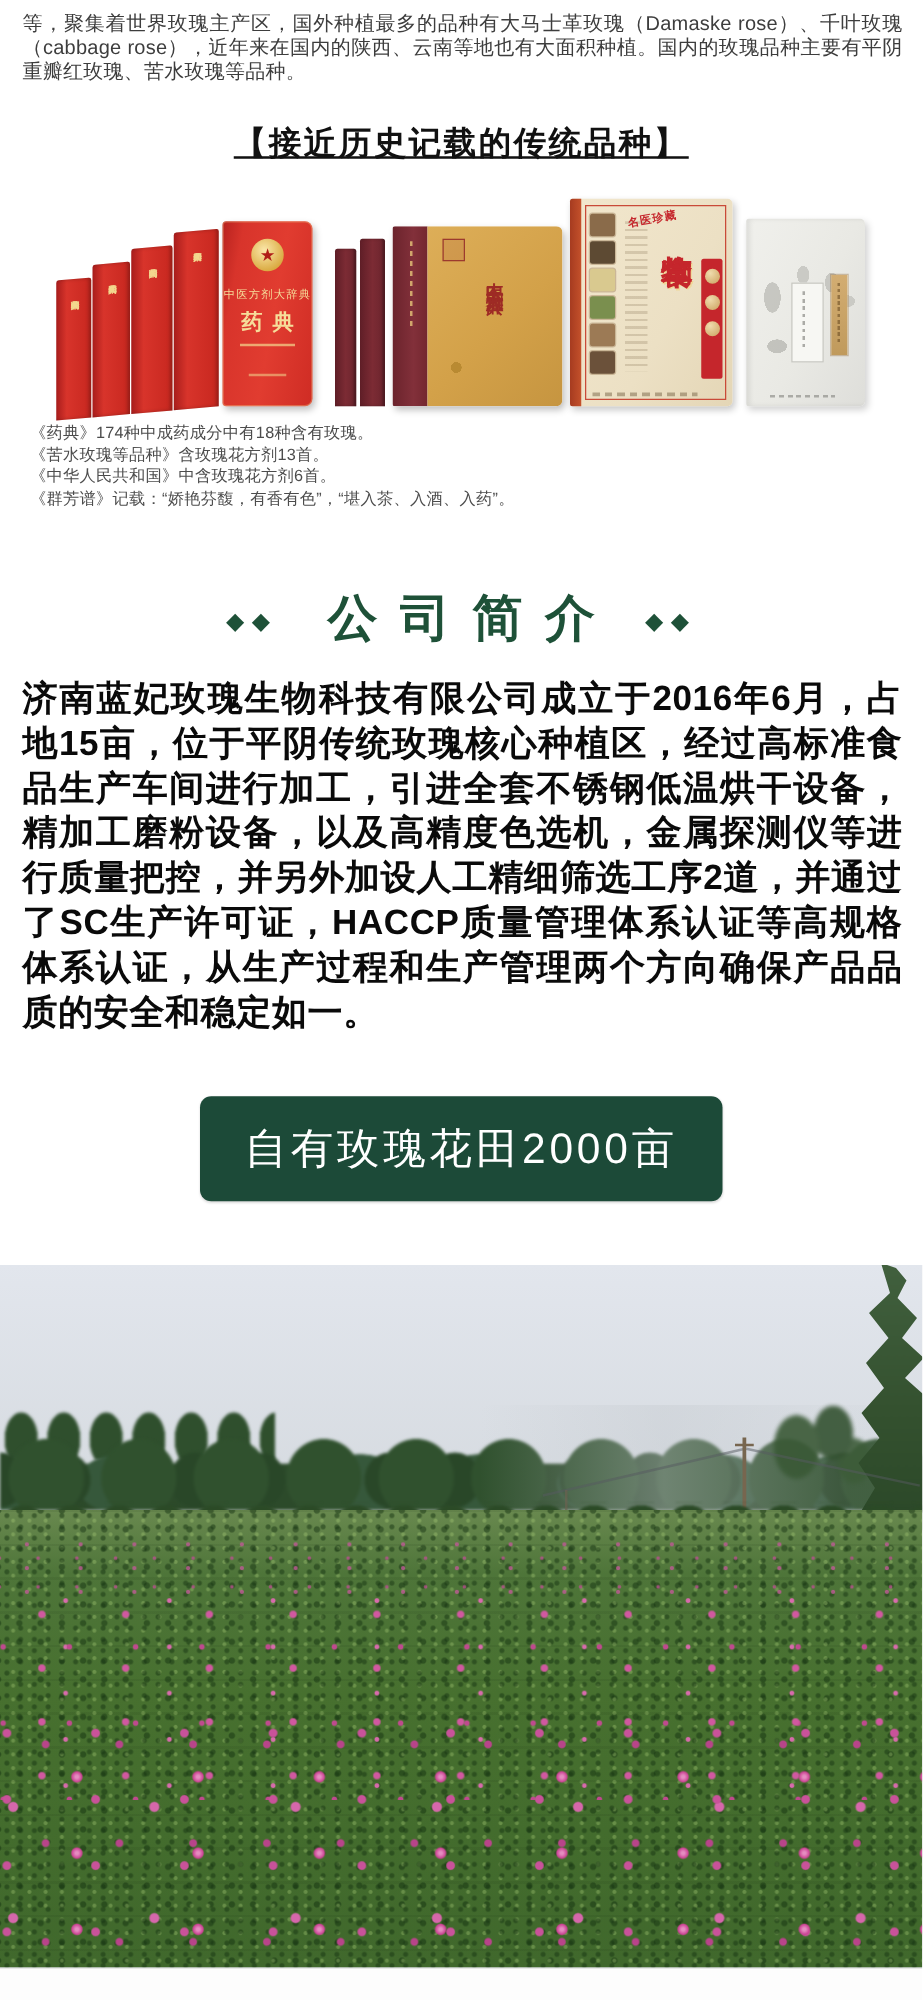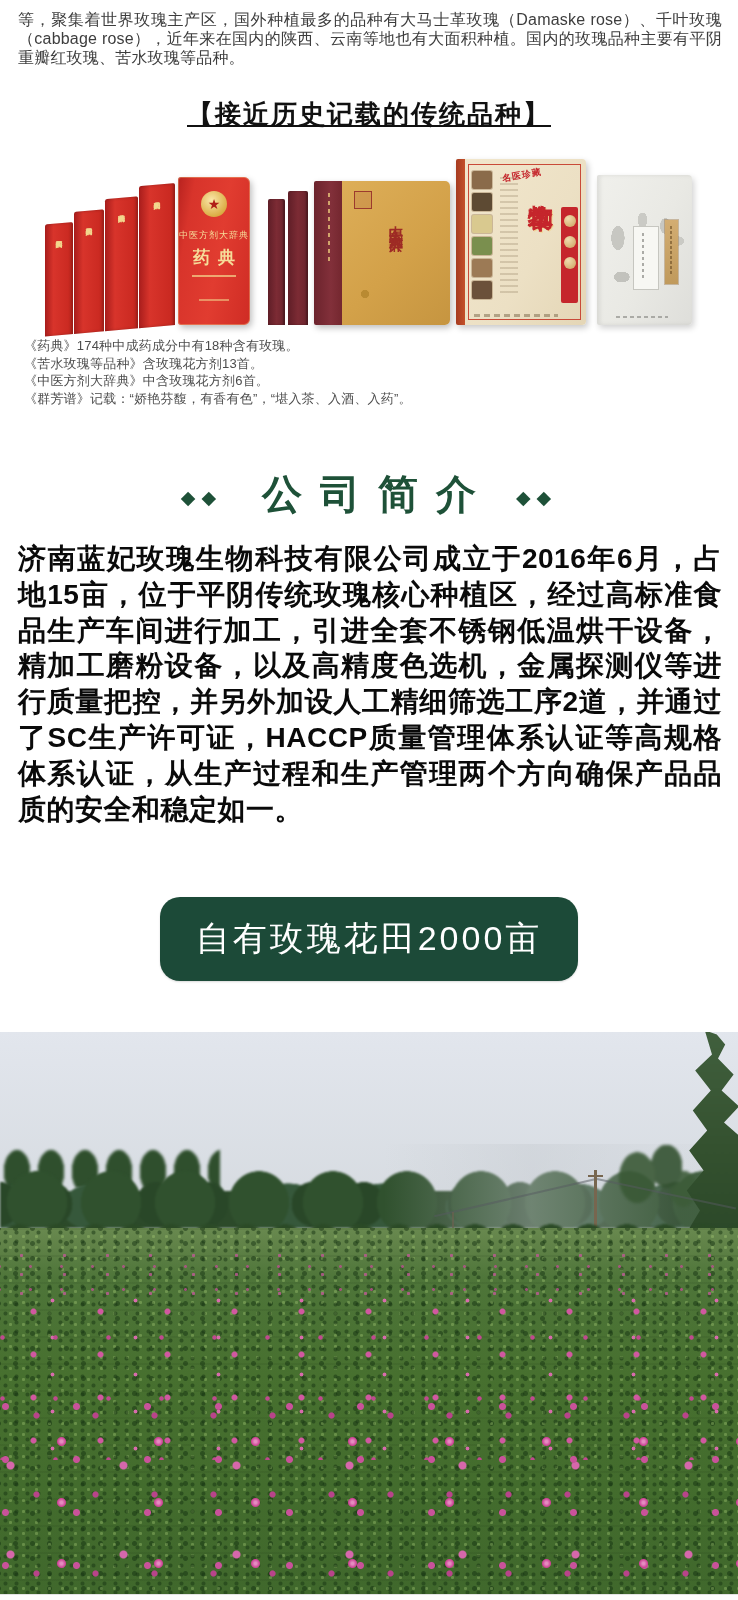--- a/index.html
+++ b/index.html
@@ -160,30 +160,30 @@
   
   .cites{margin:8px 0 0 24px;font-size:13px;line-height:17.5px;color:#4c4c4c;letter-spacing:.2px;}
 
   
   .sec-head{
     margin-top:64px;height:48px;display:flex;align-items:center;justify-content:center;gap:22px;
   }
   .dias{color:#1e5138;font-size:19px;letter-spacing:6px;line-height:1;transform:translateY(2px);}
   .sec-title{
     color:#1e5138;font-size:40px;font-weight:700;letter-spacing:.45em;text-indent:.45em;
-    line-height:48px;white-space:nowrap;font-family:Liberation Serif, serif;
+    line-height:48px;white-space:nowrap;
   }
   
   .company{
     margin:22px 16px 0 18px;font-size:28px;line-height:35.8px;color:#0a0a0a;
     font-weight:700;letter-spacing:.5px;text-align:justify;
   }
   
   .banner{
-    width:418px;height:84px;margin:70px auto 0;border-radius:20px;
+    width:418px;height:84px;margin:50px auto 0;border-radius:9px;
     background:#1c4a38;display:flex;align-items:center;justify-content:center;
     box-shadow:0 1px 2px rgba(0,0,0,.15);
   }
   .banner span{color:#ffffff;font-size:34px;font-weight:500;letter-spacing:3px;white-space:nowrap;}
 
   
   .photo{position:relative;width:738px;height:562px;margin-top:51px;overflow:hidden;background:#ccd1d6;}
   .sky{position:absolute;inset:0;background:linear-gradient(180deg,#e2e6ed 0,#d3d8dd 40%,#c2c7cb 75%,#bbc0c4 100%);}
   .treeline{position:absolute;left:0;right:0;top:118px;height:78px;filter:blur(1.1px);
     background-image:
@@ -327,21 +327,21 @@
       <div class="b4-panel"></div>
       <div class="b4-label"></div>
       <div class="b4-foot"></div>
     </div>
 
   </div>
 
   <div class="cites">
     <div>《药典》174种中成药成分中有18种含有玫瑰。</div>
     <div>《苦水玫瑰等品种》含玫瑰花方剂13首。</div>
-    <div>《中医方剂大辞典》中含玫瑰花方剂6首。</div>
+    <div>《中华人民共和国》中含玫瑰花方剂6首。</div>
     <div>《群芳谱》记载：“娇艳芬馥，有香有色”，“堪入茶、入酒、入药”。</div>
   </div>
 
   <div class="sec-head">
     <span class="dias">◆◆</span>
     <span class="sec-title">公司简介</span>
     <span class="dias">◆◆</span>
   </div>
 
   <p class="company">济南蓝妃玫瑰生物科技有限公司成立于2016年6月，占地15亩，位于平阴传统玫瑰核心种植区，经过高标准食品生产车间进行加工，引进全套不锈钢低温烘干设备，精加工磨粉设备，以及高精度色选机，金属探测仪等进行质量把控，并另外加设人工精细筛选工序2道，并通过了SC生产许可证，HACCP质量管理体系认证等高规格体系认证，从生产过程和生产管理两个方向确保产品品质的安全和稳定如一。</p>

